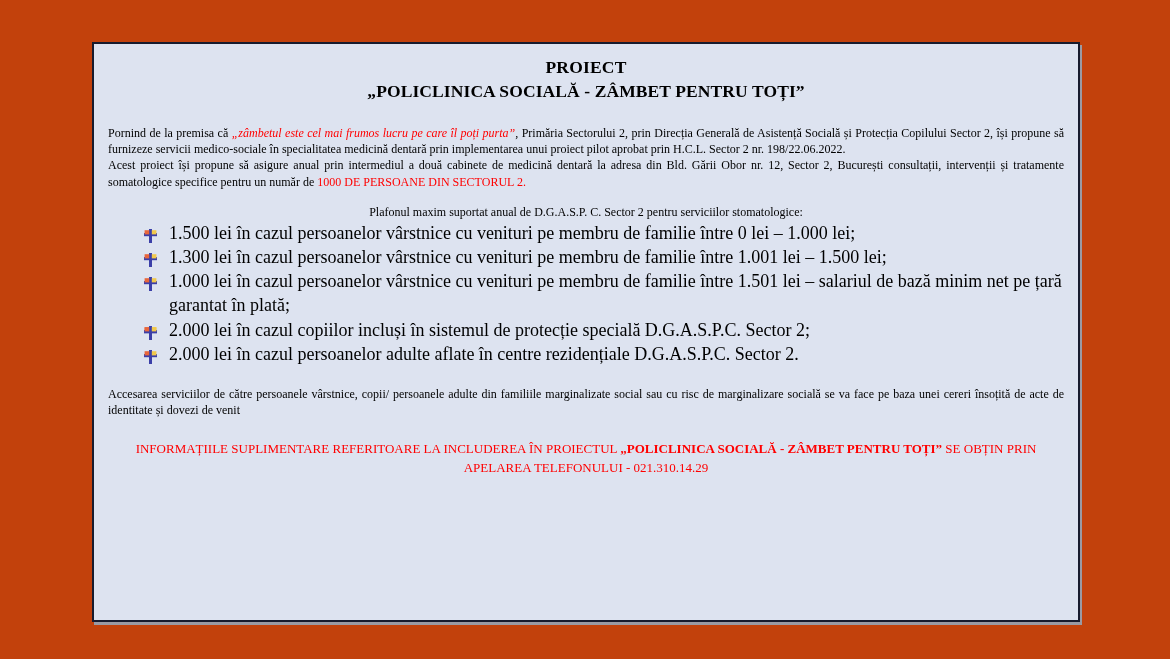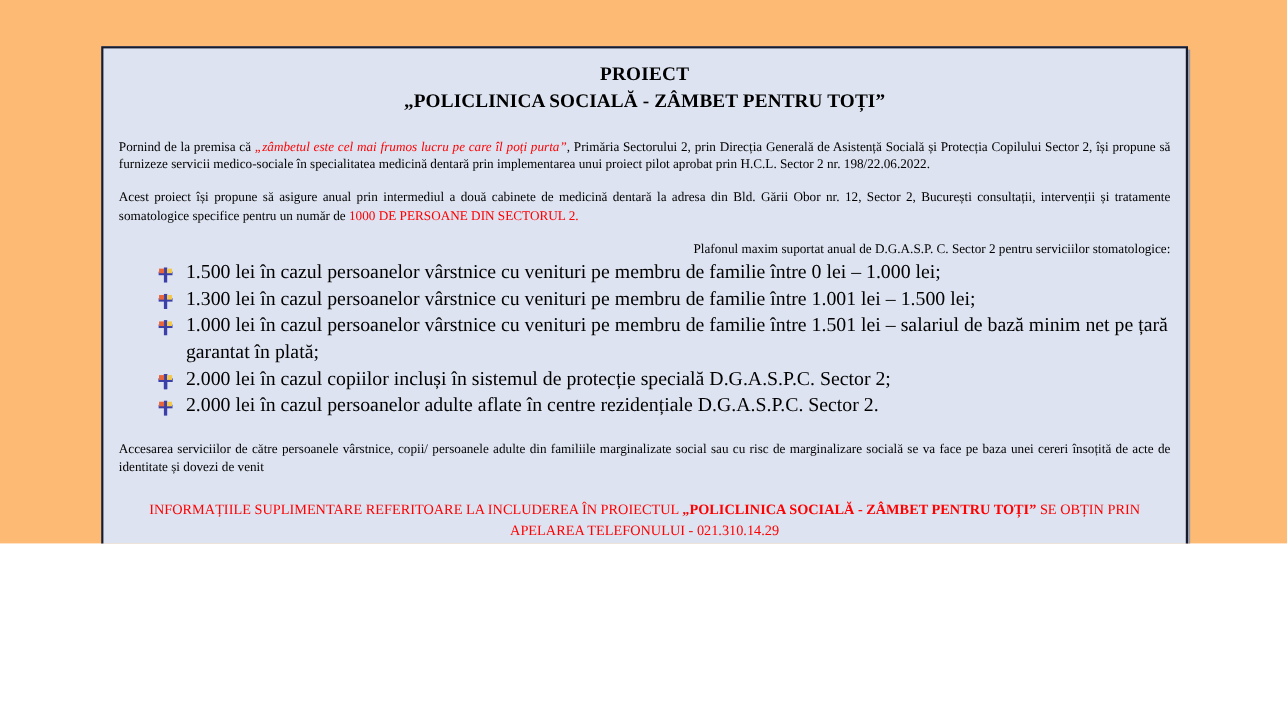--- a/index.html
+++ b/index.html
@@ -10,22 +10,22 @@
   body {
     width: 1170px;
     height: 659px;
     font-family: "Liberation Serif", "DejaVu Serif", serif;
     -webkit-font-smoothing: antialiased;
   }
 
   #page {
     position: relative;
     width: 1170px;
-    height: 494px;
-    background: #fdba74;
+    height: 659px;
+    background: #c2410c;
     overflow: hidden;
   }
 
   
   #doc-box {
     position: absolute;
     left: 92px;
     top: 42px;
     width: 988px;
     height: 580px;
@@ -61,22 +61,22 @@
   
   .para {
     font-size: 12px;
     color: #000000;
     text-align: justify;
     line-height: 1.345;
     margin: 0;
     padding: 0;
   }
   .para.p-intro { margin-top: 22px; }
-  .para.p-second { margin-top: 14px; }
-  .para.p-plafon { margin-top: 14px; text-align: right; }
+  .para.p-second { }
+  .para.p-plafon { margin-top: 14px; text-align: center; }
   .para.p-access { margin-top: 20px; }
 
   .red { color: #ff0000; }
   .red-italic {
     color: #ff0000;
     font-style: italic;
   }
 
   
   ul.bullet-list {

